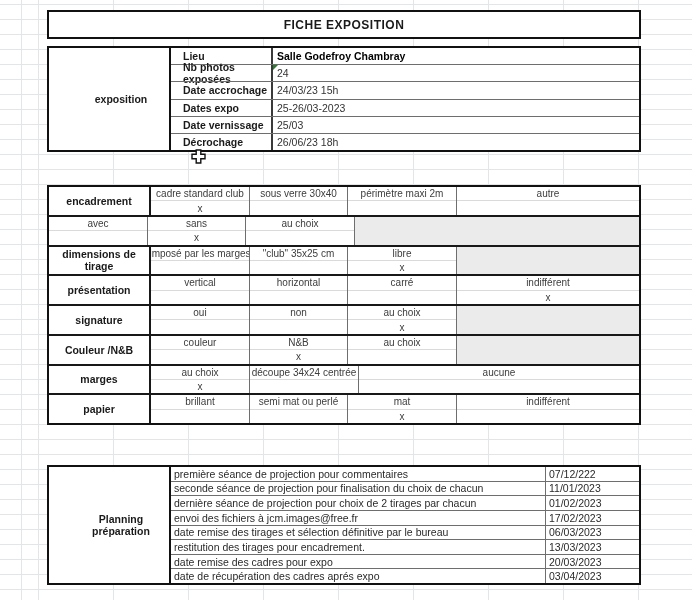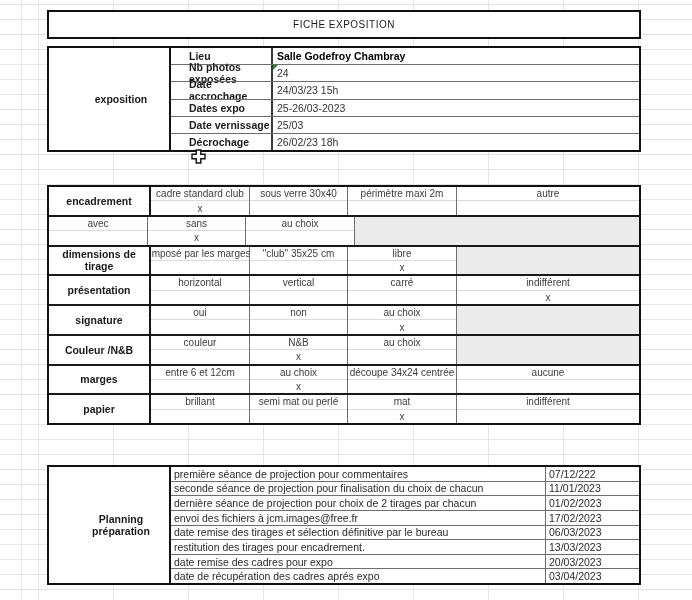--- a/index.html
+++ b/index.html
@@ -18,36 +18,36 @@
     background-position:0 4px,38px 0;
   }
   .tbl{
     position:absolute;background:#fff;border:2px solid #111;
     box-sizing:border-box;display:flex;
   }
   
   .title-box{
     left:47px;top:10px;width:594px;height:29px;
     align-items:center;justify-content:center;
-    font-weight:normal;font-size:10px;letter-spacing:.5px;
+    font-weight:bold;font-size:12px;letter-spacing:.5px;
   }
   
   .side{
     width:96px;flex:0 0 96px;border-right:2px solid #111;
     display:flex;flex-direction:column;align-items:center;justify-content:center;
     font-weight:bold;box-sizing:content-box;margin-left:24px;
   }
   .rows{flex:1;display:flex;flex-direction:column;min-width:0;}
   
   .expo{left:47px;top:46px;width:594px;height:106px;}
   .e-row{flex:1;display:flex;min-height:0;}
   .e-row + .e-row{border-top:1px solid #6e6e6e;}
   .e-label{
     width:102px;flex:0 0 102px;box-sizing:border-box;border-right:2px solid #3a3a3a;
-    display:flex;align-items:center;padding-left:18px;font-weight:bold;
+    display:flex;align-items:center;padding-left:12px;font-weight:bold;
   }
   .e-value{
     flex:1;display:flex;align-items:center;padding-left:4px;
     color:#333;position:relative;min-width:0;white-space:nowrap;
   }
   .e-value.vb{font-weight:bold;color:#000;}
   .err-tri{
     position:absolute;left:0;top:0;width:0;height:0;
     border-top:5px solid #2e7d32;border-right:5px solid transparent;
   }
@@ -118,21 +118,21 @@
     <div class="e-row">
       <div class="e-label">Dates expo</div>
       <div class="e-value">25-26/03-2023</div>
     </div>
     <div class="e-row">
       <div class="e-label">Date vernissage</div>
       <div class="e-value">25/03</div>
     </div>
     <div class="e-row">
       <div class="e-label">Décrochage</div>
-      <div class="e-value">26/02/23 18h</div>
+      <div class="e-value">26/06/23 18h</div>
     </div>
   </div>
 </div>
 
 <svg class="cursor" viewBox="0 0 15 15">
   <path d="M5.2 1 h4.6 v4.2 h4.2 v4.6 h-4.2 v4.2 h-4.6 v-4.2 h-4.2 v-4.6 h4.2 z" fill="#ffffff" stroke="#111111" stroke-width="1.4"></path>
 </svg>
 
 <div class="tbl photo">
   <div class="rows">
@@ -191,26 +191,26 @@
         <div class="p-mark">x</div>
       </div>
       <div class="p-col c3 grey">
         <div class="p-opt"></div>
         <div class="p-mark"></div>
       </div>
     </div>
 
     <div class="p-pair">
       <div class="p-rowlabel">présentation</div>
+      <div class="p-col c1">
+        <div class="p-opt">vertical</div>
+        <div class="p-mark"></div>
+      </div>
       <div class="p-col c0">
         <div class="p-opt">horizontal</div>
-        <div class="p-mark"></div>
-      </div>
-      <div class="p-col c1">
-        <div class="p-opt">vertical</div>
         <div class="p-mark"></div>
       </div>
       <div class="p-col c2">
         <div class="p-opt">carré</div>
         <div class="p-mark"></div>
       </div>
       <div class="p-col c3">
         <div class="p-opt">indifférent</div>
         <div class="p-mark">x</div>
       </div>
@@ -251,24 +251,20 @@
         <div class="p-mark"></div>
       </div>
       <div class="p-col c3 grey">
         <div class="p-opt"></div>
         <div class="p-mark"></div>
       </div>
     </div>
 
     <div class="p-pair">
       <div class="p-rowlabel">marges</div>
-      <div class="p-col c0">
-        <div class="p-opt">entre 6 et 12cm</div>
-        <div class="p-mark"></div>
-      </div>
       <div class="p-col c1">
         <div class="p-opt">au choix</div>
         <div class="p-mark">x</div>
       </div>
       <div class="p-col c2">
         <div class="p-opt">découpe 34x24 centrée</div>
         <div class="p-mark"></div>
       </div>
       <div class="p-col c3">
         <div class="p-opt">aucune</div>

